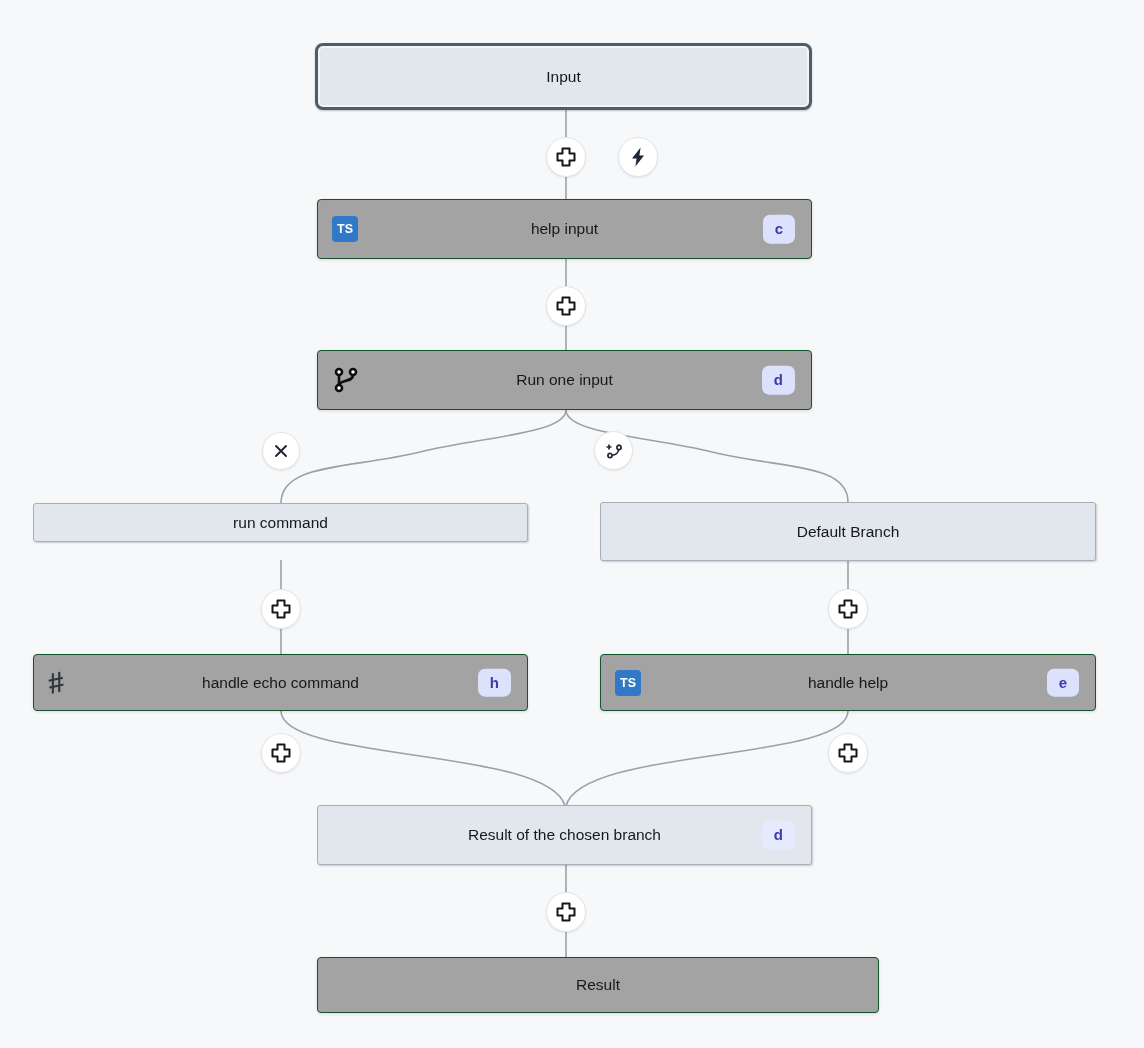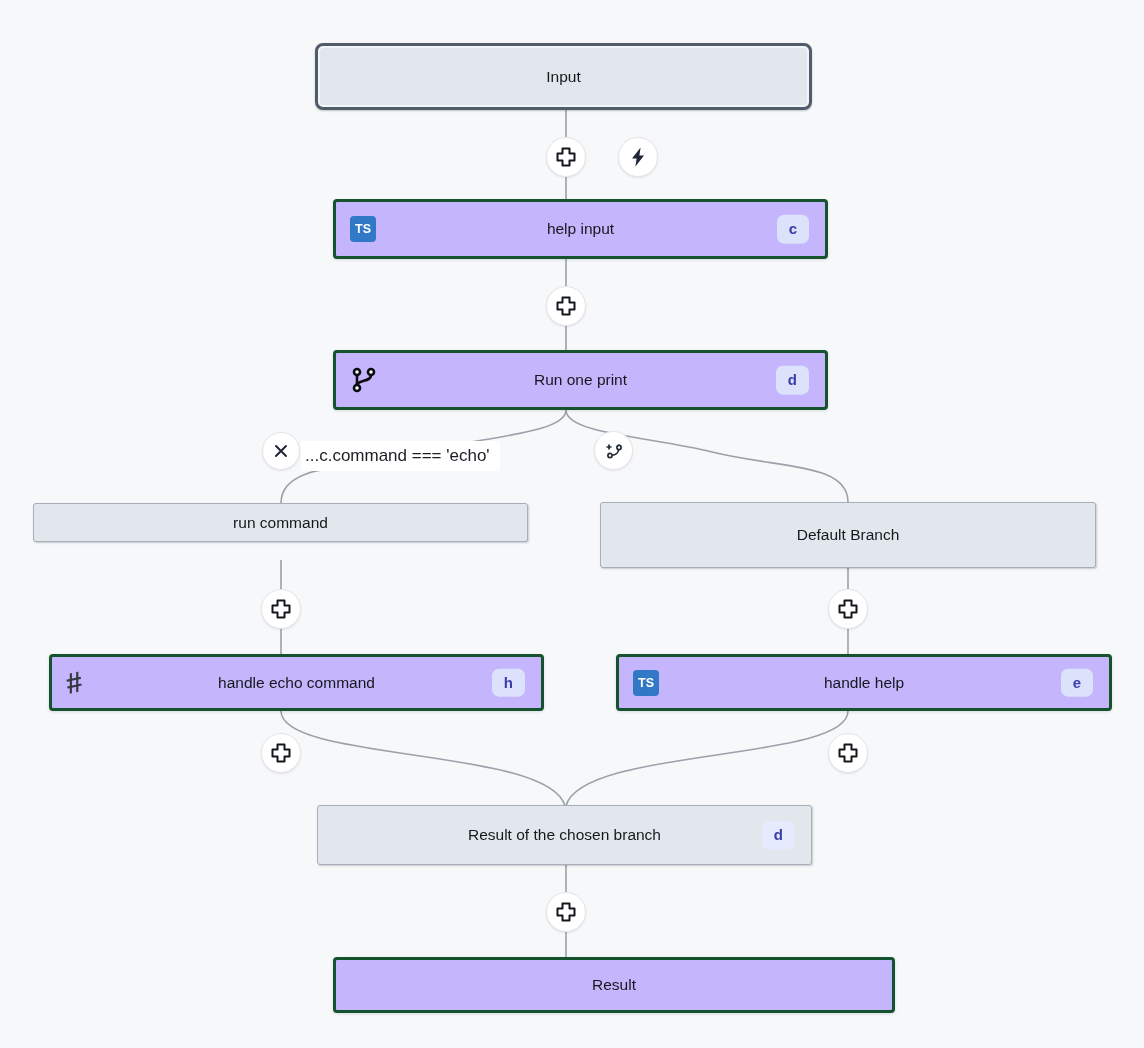--- a/index.html
+++ b/index.html
@@ -15,23 +15,22 @@
 
   
   .node{
     position:absolute;box-sizing:border-box;
     display:flex;align-items:center;justify-content:center;
     font-size:15.5px;color:#16181d;
     border-radius:4px;cursor:pointer;
   }
   .node .label{position:relative;z-index:2;}
   .node.white{
-    background:#c4b5fd;border:3px solid #14532d;
+    background:#a3a3a3;border:1px solid #14532d;
     box-shadow:0 1px 3px rgba(27,36,48,.14);
-    margin-left:16px;
   }
   .node.gray{
     background:#e1e7ec;border:1px solid #a7b0ba;
     border-radius:3px;
     box-shadow:1px 1px 2px rgba(27,36,48,.22);
   }
   .node.selected{
     border:3px solid #515c6a;border-radius:8px;
     box-shadow:inset 0 0 0 2px #f3f6f8,0 1px 2px rgba(27,36,48,.25);
   }
@@ -101,54 +100,53 @@
   <div class="node white" style="left:317px;top:350px;width:495px;height:60px">
     <span class="node-icon">
       <svg width="28" height="28" viewBox="0 0 22 24" fill="none" stroke="#0b0d10" stroke-width="2.2">
         <path d="M5 8 V16"></path>
         <path d="M17 8 C17 13 9 12 5.5 15"></path>
         <circle cx="5" cy="5.2" r="2.6" fill="#ffffff"></circle>
         <circle cx="17" cy="5.2" r="2.6" fill="#ffffff"></circle>
         <circle cx="5" cy="18.8" r="2.6" fill="#ffffff"></circle>
       </svg>
     </span>
-    <span class="label">Run one print</span>
+    <span class="label">Run one input</span>
     <span class="badge">d</span>
   </div>
 
   <div class="node gray" style="left:33px;top:503px;width:495px;height:39px">
     <span class="label">run command</span>
   </div>
 
   <div class="node white" style="left:33px;top:654px;width:495px;height:57px">
     <span class="node-icon hash-icon">#</span>
     <span class="label">handle echo command</span>
     <span class="badge">h</span>
   </div>
 
-  <div class="node gray" style="left:600px;top:502px;width:496px;height:66px">
+  <div class="node gray" style="left:600px;top:502px;width:496px;height:59px">
     <span class="label">Default Branch</span>
   </div>
 
   <div class="node white" style="left:600px;top:654px;width:496px;height:57px">
     <span class="node-icon ts-icon">TS</span>
     <span class="label">handle help</span>
     <span class="badge">e</span>
   </div>
 
   <div class="node gray" style="left:317px;top:805px;width:495px;height:60px">
     <span class="label">Result of the chosen branch</span>
     <span class="badge">d</span>
   </div>
 
   <div class="node white" style="left:317px;top:957px;width:562px;height:56px">
     <span class="label">Result</span>
   </div>
 
-  <div class="cond-label">...c.command === 'echo'</div>
 
   <button class="pin" style="left:546px;top:137px">
     <svg width="22" height="22" viewBox="-11 -11 22 22">
       <path d="M-3.5 -8.5 H3.5 V-3.5 H8.5 V3.5 H3.5 V8.5 H-3.5 V3.5 H-8.5 V-3.5 H-3.5 Z" fill="#ffffff" stroke="#14171c" stroke-width="2" stroke-linejoin="round"></path>
     </svg>
   </button>
 
   <button class="pin" style="left:618px;top:137px">
     <svg width="22" height="22" viewBox="-11 -11 22 22">
       <path d="M2.6 -9.5 L-6 1.6 H-1.4 L-2.6 9.5 L6 -1.6 H1.4 Z" fill="#1d2738"></path>

